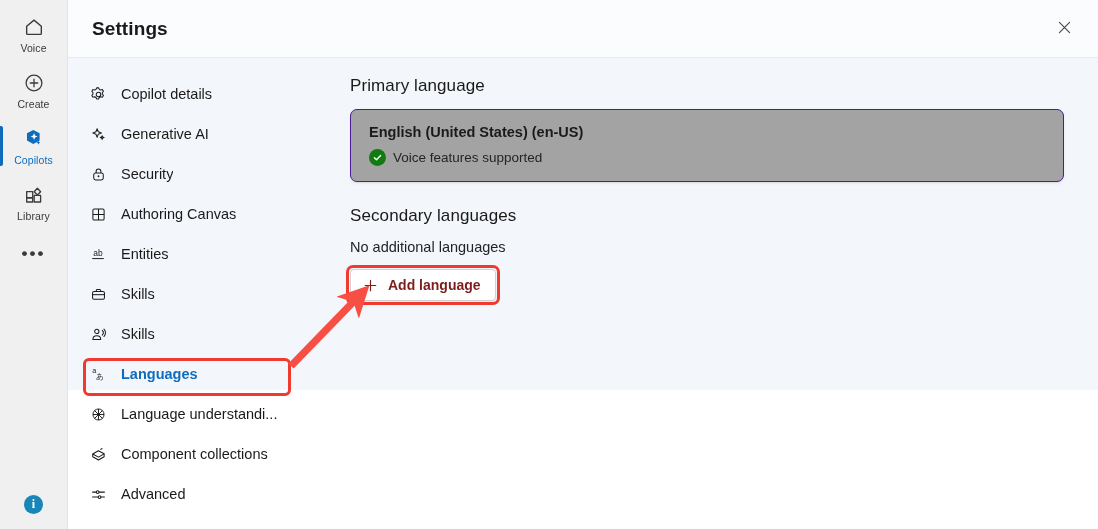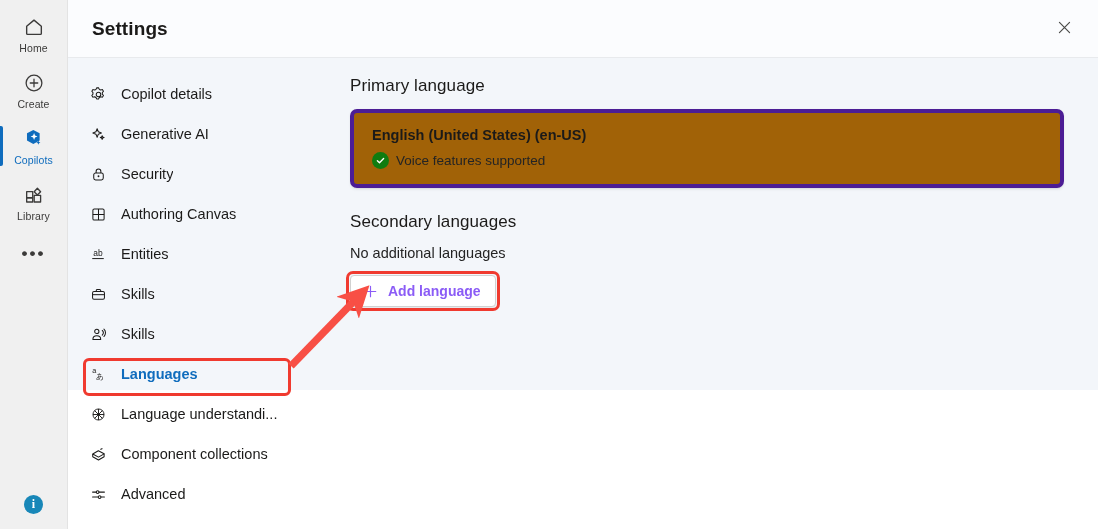--- a/index.html
+++ b/index.html
@@ -232,22 +232,22 @@
 
   .section-title {
     font-size: 17px;
     font-weight: 400;
     color: #1b1a19;
     margin-bottom: 13px;
     letter-spacing: .1px;
   }
 
   .lang-card {
-    background: #a16207;
-    border: 4px solid #4c1d95;
+    background: #a3a3a3;
+    border: 1px solid #4c1d95;
     border-radius: 7px;
     padding: 14px 18px 15px 18px;
     box-shadow: 0 1.5px 3px rgba(0,0,0,.055), 0 0.2px 1px rgba(0,0,0,.05);
     margin-bottom: 24px;
   }
 
   .lang-card-name {
     font-size: 14.5px;
     font-weight: 700;
     color: #1b1a19;
@@ -286,21 +286,21 @@
     display: inline-flex;
     align-items: center;
     gap: 9px;
     height: 32px;
     padding: 0 14px 0 11px;
     background: #ffffff;
     border: 1px solid #d1d1d1;
     border-radius: 4px;
     font-size: 14px;
     font-weight: 700;
-    color: #8b5cf6;
+    color: #7f1d1d;
     cursor: pointer;
     font-family: "Liberation Sans", sans-serif;
     box-shadow: 0 1px 1.5px rgba(0,0,0,.06);
   }
 
   .add-btn .plus {
     width: 17px;
     height: 17px;
     display: flex;
     align-items: center;
@@ -338,21 +338,21 @@
 <div id="app">
 
   <div class="rail">
 
     <div class="rail-item">
       <span class="rail-icon">
         <svg width="22" height="22" viewBox="0 0 24 24" fill="none" stroke="currentColor" stroke-width="1.5" stroke-linecap="round" stroke-linejoin="round">
           <path d="M4 11.2 12 4.5l8 6.7V19a1 1 0 0 1-1 1H5a1 1 0 0 1-1-1z"></path>
         </svg>
       </span>
-      <span class="rail-label">Home</span>
+      <span class="rail-label">Voice</span>
     </div>
 
     <div class="rail-item">
       <span class="rail-icon">
         <svg width="22" height="22" viewBox="0 0 24 24" fill="none" stroke="currentColor" stroke-width="1.4" stroke-linecap="round">
           <circle cx="12" cy="12" r="8.6"></circle>
           <path d="M12 7.9v8.2M7.9 12h8.2"></path>
         </svg>
       </span>
       <span class="rail-label">Create</span>

